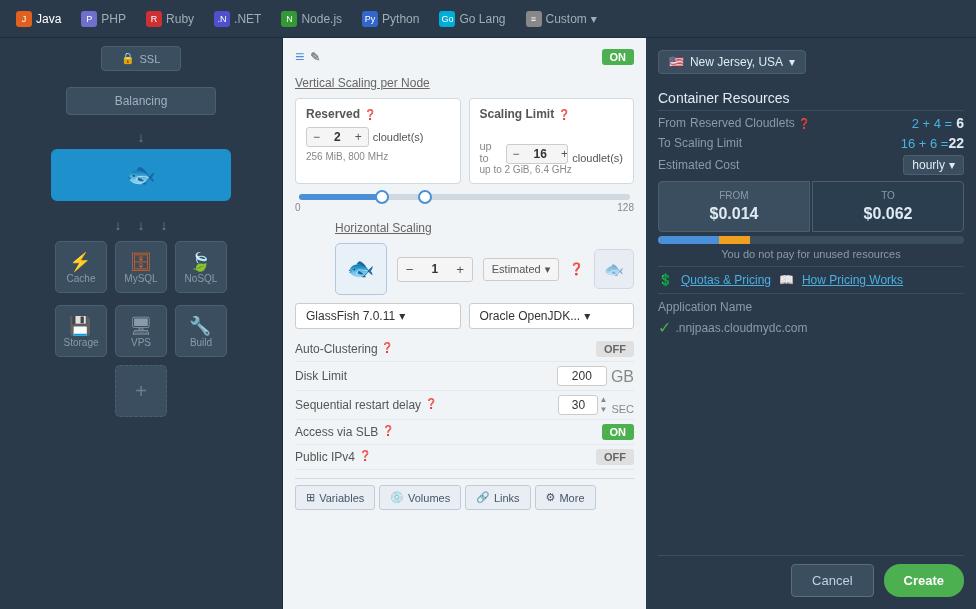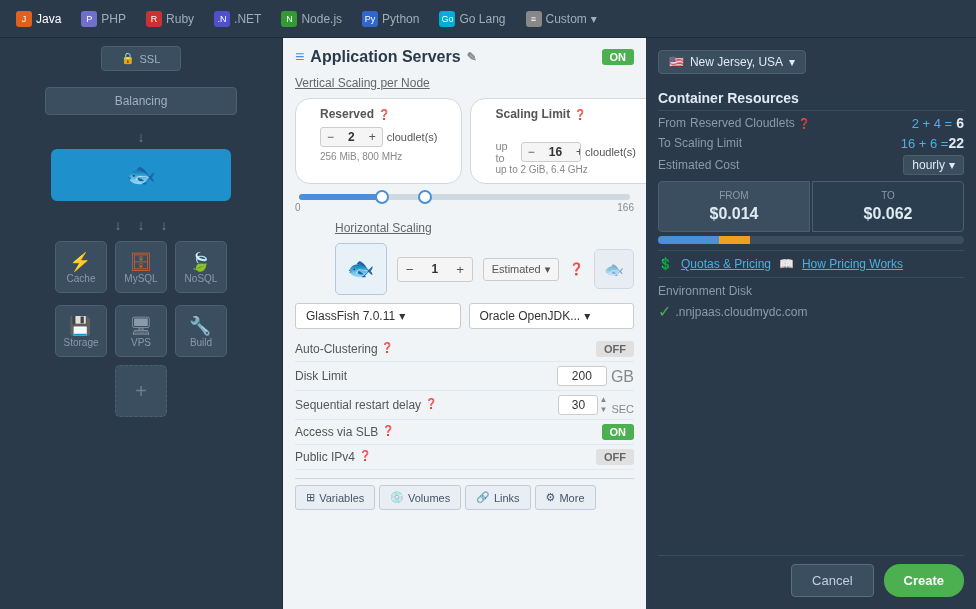--- a/index.html
+++ b/index.html
@@ -26,21 +26,21 @@
       display: flex; flex-direction: column; align-items: center; padding: 8px;
     }
     .ssl-btn {
       background: #3a4e5f; border: 1px solid #4a6070; color: #a0b0c0;
       border-radius: 4px; padding: 5px 20px; font-size: 11px; cursor: pointer;
       margin-bottom: 16px; display: flex; align-items: center; gap: 4px;
     }
     .balancing-btn {
       background: #3a4e5f; border: 1px solid #4a6070; color: #a0b0c0;
       border-radius: 4px; padding: 6px 30px; font-size: 12px; cursor: pointer;
-      margin-bottom: 10px; width: 192px; text-align: center;
+      margin-bottom: 10px; width: 150px; text-align: center;
     }
     .arrow-down { color: #6a8090; font-size: 14px; margin: 4px 0; }
     .server-box {
       background: #1e90cc; border: 2px solid #1e90cc; border-radius: 6px;
       width: 180px; height: 52px; display: flex; align-items: center; justify-content: center;
       margin-bottom: 8px;
     }
     .fish-icon { font-size: 24px; color: white; }
     .bottom-row { display: flex; gap: 8px; margin-top: 4px; margin-bottom: 8px; }
     .bottom-item {
@@ -71,35 +71,35 @@
     }
     .toggle-off {
       background: #e0e0e0; color: #666; border-radius: 3px; padding: 2px 8px;
       font-size: 11px; font-weight: bold;
     }
 
     .section-label { font-size: 12px; color: #666; margin-bottom: 8px; text-decoration: underline; }
 
     .scaling-boxes { display: flex; gap: 8px; margin-bottom: 10px; }
     .scaling-box {
-      background: white; border: 1px solid #d0d8e0; border-radius: 15px;
-      padding: 8px 24px; flex: 1;
+      background: white; border: 1px solid #d0d8e0; border-radius: 4px;
+      padding: 8px 10px; flex: 1;
     }
     .scaling-box-title { display: flex; align-items: center; gap: 4px; font-size: 12px; color: #555; font-weight: bold; margin-bottom: 6px; }
     .scaling-box-title .help { color: #888; font-size: 10px; cursor: pointer; }
     .cloudlet-row { display: flex; align-items: center; gap: 4px; margin-bottom: 4px; }
     .cloudlet-stepper {
       display: flex; align-items: center; background: #f5f5f5; border: 1px solid #ccc;
       border-radius: 3px; overflow: hidden;
     }
     .cloudlet-stepper button { background: none; border: none; padding: 2px 6px; cursor: pointer; color: #555; font-size: 12px; }
     .cloudlet-stepper span { padding: 2px 8px; font-size: 12px; font-weight: bold; color: #333; }
     .cloudlet-label { font-size: 11px; color: #555; }
     .cloudlet-sub { font-size: 10px; color: #888; }
-    .upto-row { display: flex; align-items: center; gap: 4px; margin-top: 19px; }
+    .upto-row { display: flex; align-items: flex-end; gap: 4px; margin-top: 19px; }
     .upto-label { font-size: 11px; color: #888; }
 
     
     .slider-container { margin: 8px 0; position: relative; }
     .slider-track { height: 6px; background: #d0d8e0; border-radius: 3px; position: relative; margin: 0 4px; }
     .slider-fill { height: 6px; background: #4a90d9; border-radius: 3px; width: 25%; }
     .slider-dots { display: flex; justify-content: space-between; font-size: 10px; color: #888; margin-top: 2px; }
     .slider-thumb {
       width: 14px; height: 14px; background: white; border: 2px solid #4a90d9;
       border-radius: 50%; position: absolute; top: -4px; left: 23%; cursor: pointer;
@@ -157,21 +157,21 @@
       padding: 5px 10px; font-size: 11px; color: #445566; cursor: pointer;
       display: flex; align-items: center; gap: 4px;
     }
 
     
     .right-panel {
       width: 330px; background: #2b3a4a; padding: 12px; color: #cdd6df;
       display: flex; flex-direction: column; gap: 8px;
     }
     .right-header { display: flex; align-items: center; justify-content: space-between; }
-    .right-title { font-size: 14px; font-weight: bold; color: #e0eaf2; }
+    .right-title { font-size: 14px; font-weight: normal; color: #e0eaf2; }
     .region-dropdown {
       background: #3a4e60; border: 1px solid #4a6070; border-radius: 4px;
       padding: 4px 10px; color: #e0eaf2; font-size: 12px; cursor: pointer;
       display: flex; align-items: center; gap: 6px;
     }
     .cloudlets-row { display: flex; align-items: center; gap: 4px; font-size: 12px; color: #8a9aaa; }
     .cloudlets-val { color: #4ab0e0; font-size: 13px; }
     .total-val { color: #e0eaf2; font-size: 14px; font-weight: bold; }
     .scaling-limit-row { display: flex; align-items: center; justify-content: space-between; font-size: 12px; color: #8a9aaa; }
     .scaling-limit-val { color: #e0eaf2; font-weight: bold; font-size: 14px; }
@@ -327,21 +327,20 @@
         <span>Build</span>
       </div>
     </div>
     <div class="add-btn">+</div>
   </div>
 
   <div class="middle-panel">
     <div class="panel-header">
       <div class="panel-title">
         <span style="color:#4a90d9;">≡</span>
-        <span>Application Servers</span>
         <span class="edit-icon">✎</span>
       </div>
       <span class="toggle-on">ON</span>
     </div>
 
     <div class="section-label">Vertical Scaling per Node</div>
 
     <div class="scaling-boxes">
 
       <div class="scaling-box">
@@ -379,21 +378,21 @@
     </div>
 
     <div class="slider-container">
       <div class="slider-track">
         <div class="slider-fill"></div>
         <div class="slider-thumb"></div>
         <div class="slider-thumb2"></div>
       </div>
       <div class="slider-dots">
         <span>0</span>
-        <span>166</span>
+        <span>128</span>
       </div>
     </div>
 
     <div style="margin-top:6px;padding-left:40px;">
       <div class="section-label">Horizontal Scaling</div>
       <div class="h-scaling">
         <div class="fish-box">
           <span style="font-size:22px;">🐟</span>
         </div>
         <div class="count-stepper">
@@ -540,35 +539,36 @@
           <div class="price-label">TO</div>
           <div class="price-value">$0.062</div>
         </div>
       </div>
 
       <div class="usage-bar-container">
         <div class="usage-bar-track">
           <div class="usage-bar-reserved"></div>
           <div class="usage-bar-scaling"></div>
         </div>
+        <div class="unused-label">You do not pay for unused resources</div>
       </div>
 
       <hr class="divider" style="margin:6px 0;">
 
       <div class="links-row">
         <span>💲</span>
         <span class="link-item">Quotas &amp; Pricing</span>
         <span>📖</span>
         <span class="link-item">How Pricing Works</span>
       </div>
 
       <hr class="divider" style="margin:6px 0;">
 
       <div class="env-name-section">
-        <div class="env-name-label">Environment Disk</div>
+        <div class="env-name-label">Application Name</div>
         <div class="env-name-row">
           <span class="env-check">✓</span>
           <span class="env-domain">.nnjpaas.cloudmydc.com</span>
         </div>
       </div>
     </div>
 
     <div style="flex:1;"></div>
 
     <div style="display:flex;justify-content:flex-end;gap:10px;padding-top:8px;border-top:1px solid #3a4e60;">

